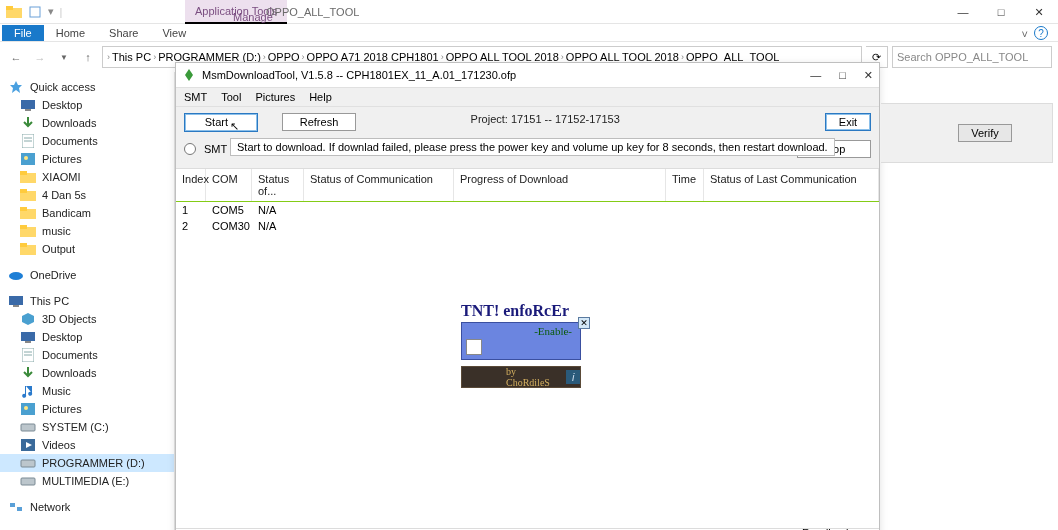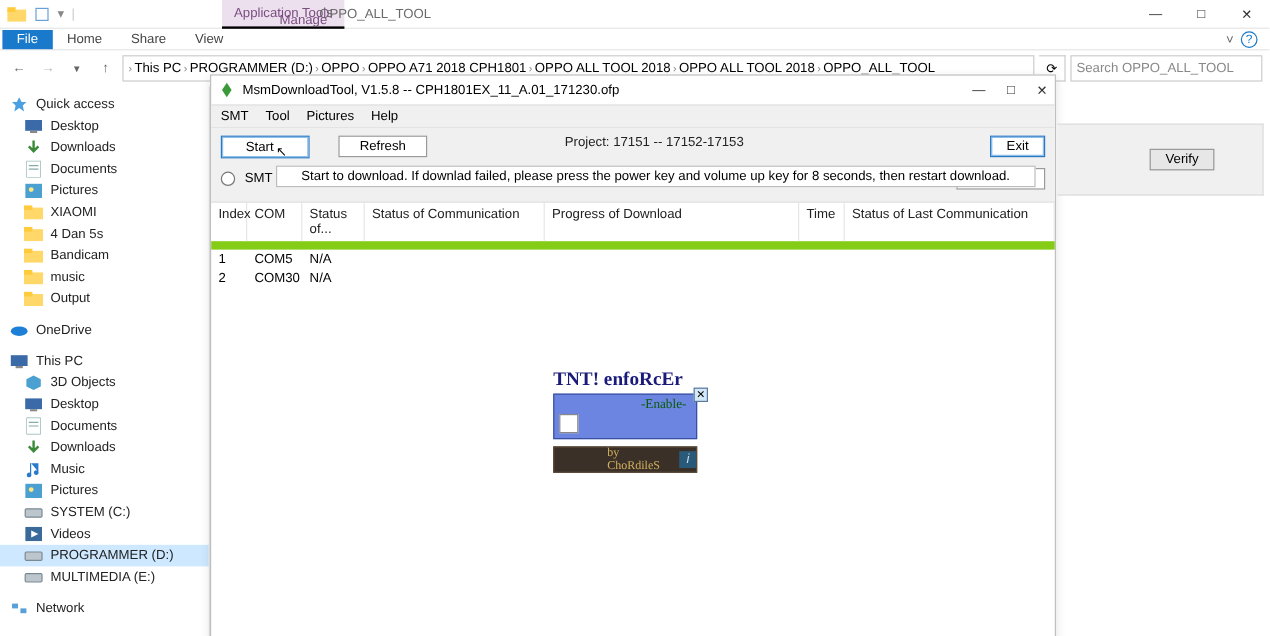--- a/index.html
+++ b/index.html
@@ -46,27 +46,27 @@
 .msm .mtitle .wbtns span{ color:#333;}
 .msm .mmenu{ height:20px; display:flex; align-items:center; gap:14px; padding:0 8px; background:#f0f0f0; border-top:1px solid #e0e0e0; border-bottom:1px solid #e0e0e0;}
 .msm .toolbar{ background:#f0f0f0; padding:6px 8px 10px 8px; border-bottom:1px solid #dcdcdc;}
 .msm .row1{ display:flex; align-items:flex-start; gap:24px;}
 .msm .btn{ background:#fff; border:1px solid #999; padding:2px 0; width:74px; text-align:center; cursor:default;}
 .msm .btn.wide{ width:46px;}
 .msm .btn.sel{ border:1px solid #2b79c2; box-shadow:0 0 0 1px #8cc0ea inset;}
 .msm .proj{ margin:0 auto; color:#222;}
 .msm .row2{ display:flex; align-items:center; gap:8px; margin-top:8px; position:relative;}
 .msm .radio{ width:12px; height:12px; border:1px solid #777; border-radius:50%; background:#fff;}
-.msm .tooltip{ position:absolute; left:46px; top:-2px; background:#fff; border:1px solid #bdbdbd; padding:2px 20px; white-space:nowrap; z-index:5;}
+.msm .tooltip{ position:absolute; left:46px; top:-2px; background:#fff; border:1px solid #bdbdbd; padding:2px 6px; white-space:nowrap; z-index:5;}
 .msm .stop{ margin-left:auto;}
 .msm .verify-box{ position:absolute; right:-174px; top:40px; width:172px; height:60px; background:#f0f0f0; border:1px solid #dcdcdc; border-left:none; display:flex; align-items:center; justify-content:center;padding-left:37px;}
 .msm .verify-box .btn{ background:#e7e7e7;}
 
 .msm .grid{ }
-.msm .ghead{ display:flex; background:#fff; border-bottom:7px solid #84cc16;}
+.msm .ghead{ display:flex; background:#fff; border-bottom:1px solid #84cc16;}
 .msm .ghead div{ padding:4px 6px; border-right:1px solid #e6e6e6; color:#222;}
 .msm .c-idx{width:30px}.msm .c-com{width:46px}.msm .c-st{width:52px}.msm .c-stc{width:150px}.msm .c-prog{width:212px}.msm .c-time{width:38px}.msm .c-last{flex:1}
 .msm .grow{ display:flex;}
 .msm .grow div{ padding:2px 6px;}
 .msm .gbody{ height:326px; position:relative;}
 
 .overlay{ position:absolute; left:285px; top:100px; z-index:10;}
 .overlay .t1{ font-family:"Comic Sans MS",cursive; font-weight:bold; font-size:16px; color:#1a1a7a; text-shadow:1px 1px 0 #fff,-1px -1px 0 #fff;}
 .overlay .box1{ width:120px; background:#6b85e0; border:1px solid #3a4fa0; margin-top:2px; padding:2px; position:relative;}
 .overlay .box1 .en{ font-family:"Comic Sans MS",cursive; color:#0a5a0a; text-align:right; padding-right:6px;}

